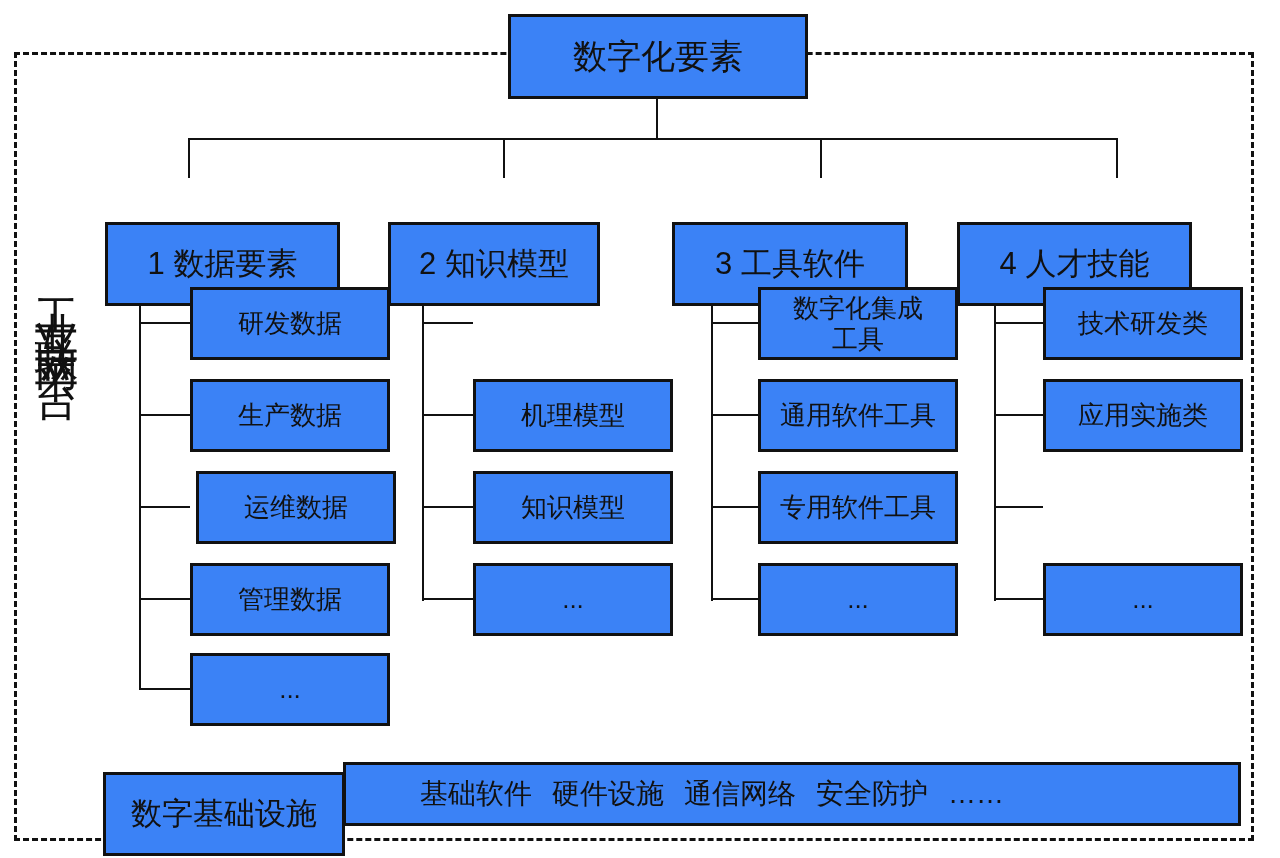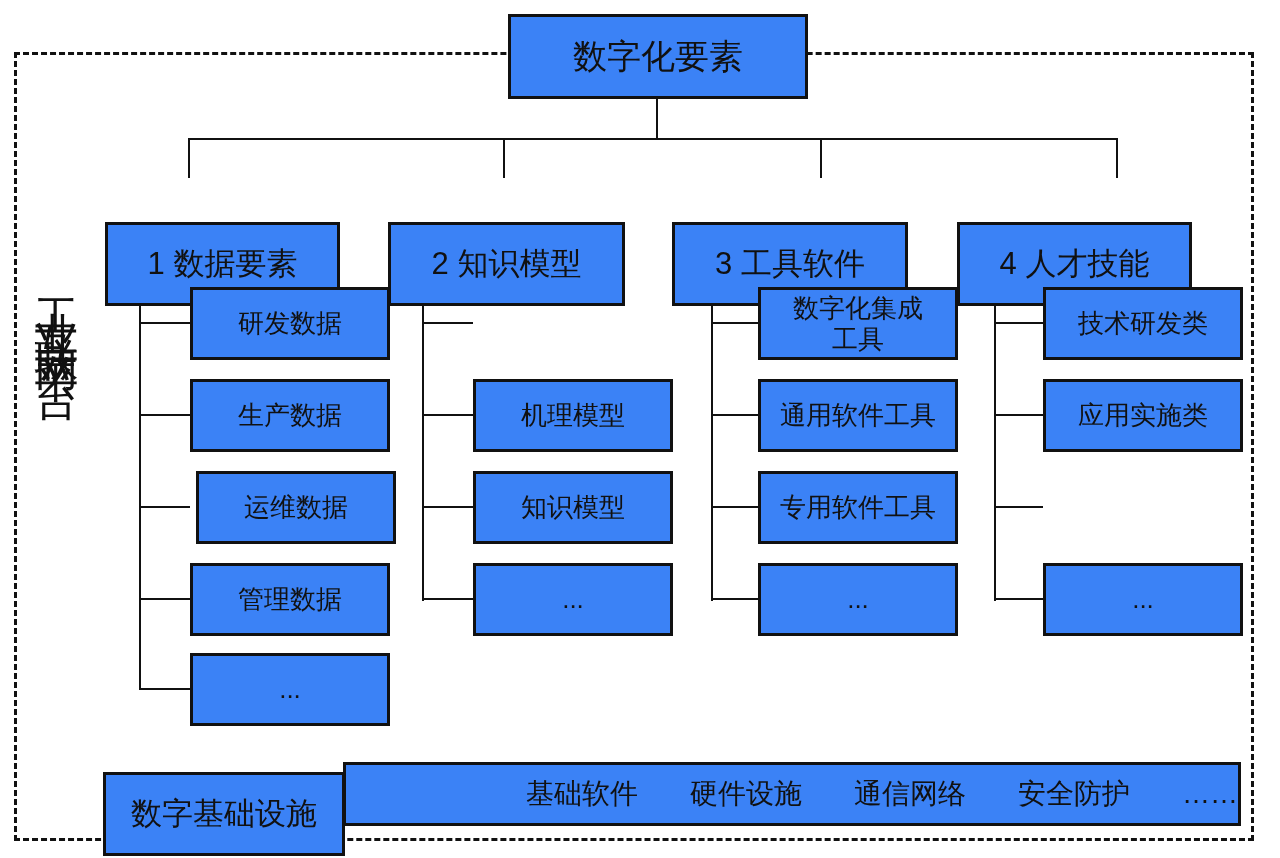--- a/index.html
+++ b/index.html
@@ -36,23 +36,23 @@
     text-align: center;
     z-index: 2;
     white-space: pre-line;
   }
   .root   { left: 508px; top: 14px;  width: 300px; height: 85px; font-size: 34px; }
   .header { top: 178px; height: 84px; font-size: 31px; margin-top: 44px; }
   .child  { width: 200px; height: 73px; font-size: 26px; line-height: 31px; }
   .infra-label { left: 103px; top: 752px; width: 242px; height: 84px; font-size: 31px; z-index: 3; margin-top: 20px; }
   .infra-bar {
     left: 343px; top: 762px; width: 898px; height: 64px;
-    justify-content: flex-end;
-    padding-left: 96px;
-    gap: 52px;
+    justify-content: flex-start;
+    padding-left: 74px;
+    gap: 20px;
     font-size: 28px;
     z-index: 2;
   }
   .side-label {
     position: absolute;
     left: 28px; top: 264px;
     height: 420px;
     writing-mode: vertical-rl;
     text-orientation: upright;
     font-size: 44px;
@@ -73,21 +73,21 @@
   <div class="box root">数字化要素</div>
 
   <div class="line" style="left:656px;top:99px;width:2px;height:41px"></div>
   <div class="line" style="left:188px;top:138px;width:930px;height:2px"></div>
   <div class="line" style="left:188px;top:138px;width:2px;height:40px"></div>
   <div class="line" style="left:503px;top:138px;width:2px;height:40px"></div>
   <div class="line" style="left:820px;top:138px;width:2px;height:40px"></div>
   <div class="line" style="left:1116px;top:138px;width:2px;height:40px"></div>
 
   <div class="box header" style="left:105px;width:235px">1 数据要素</div>
-  <div class="box header" style="left:388px;width:237px">2 知识模型</div>
+  <div class="box header" style="left:388px;width:212px">2 知识模型</div>
   <div class="box header" style="left:672px;width:236px">3 工具软件</div>
   <div class="box header" style="left:957px;width:235px">4 人才技能</div>
 
   <div class="line" style="left:139px;top:262px;width:2px;height:428px"></div>
   <div class="line" style="left:139px;top:322px;width:51px;height:2px"></div>
   <div class="line" style="left:139px;top:414px;width:51px;height:2px"></div>
   <div class="line" style="left:139px;top:506px;width:51px;height:2px"></div>
   <div class="line" style="left:139px;top:598px;width:51px;height:2px"></div>
   <div class="line" style="left:139px;top:688px;width:51px;height:2px"></div>
 

